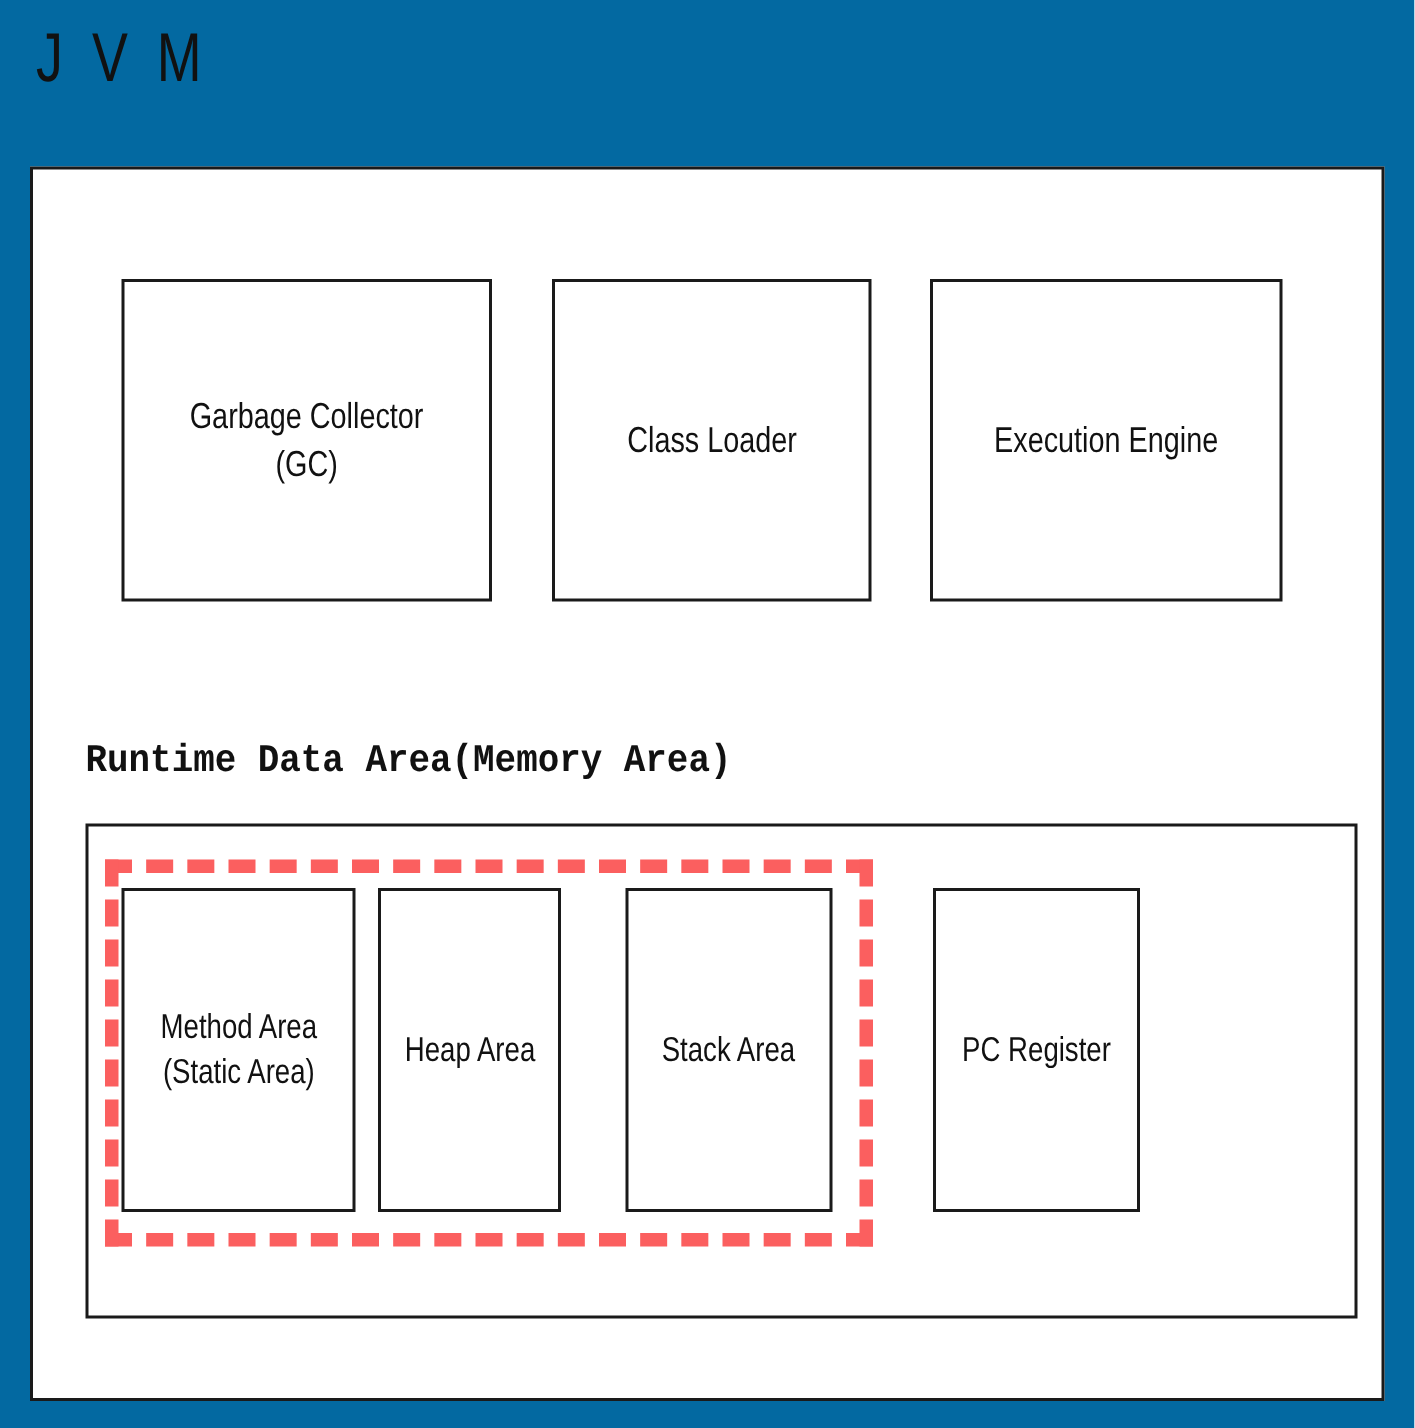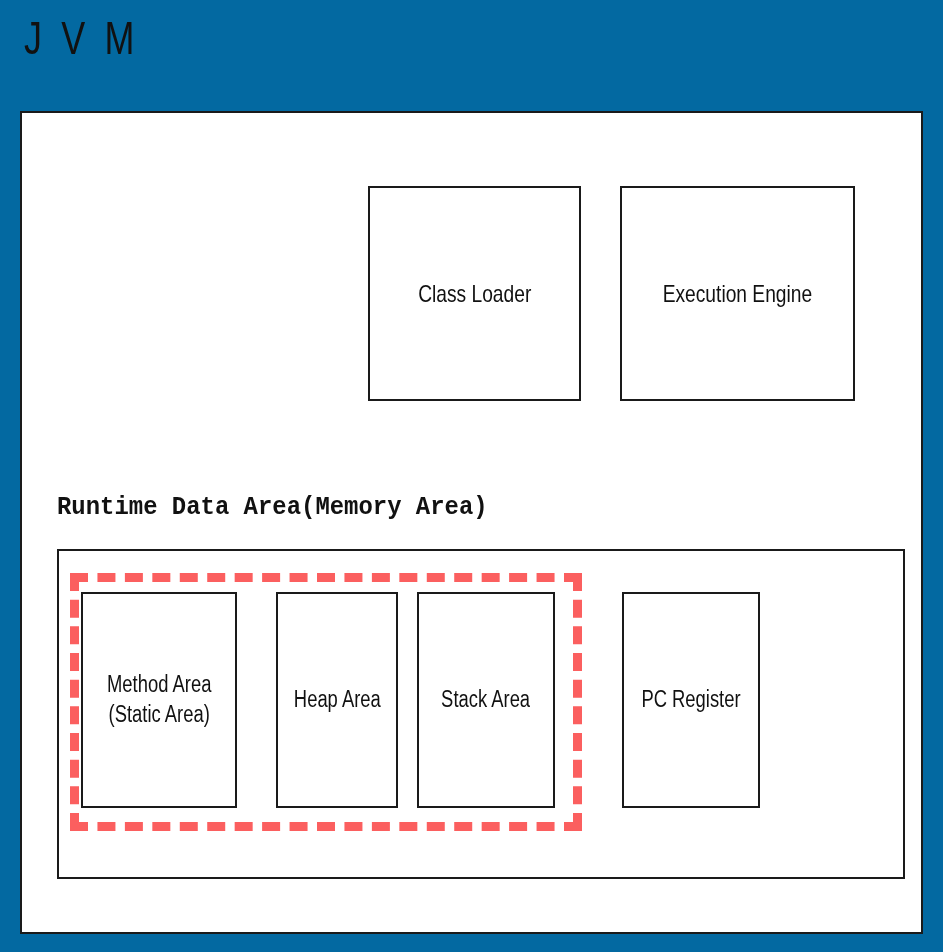--- a/index.html
+++ b/index.html
@@ -113,36 +113,40 @@
     box-sizing: border-box;
     border: 9px dashed #fb5f5f;
     background: transparent;
     z-index: 3;
     pointer-events: none;
   }
 
   
   .mem-box { top: 592px; height: 216px; z-index: 4; }
   #box-method  { left: 81px;  width: 156px; }
-  #box-heap    { left: 276px; width: 122px; }
+  #box-heap    { left: 252px; width: 122px; }
   #box-stack   { left: 417px; width: 138px; }
   #box-pc      { left: 588px; width: 138px; margin-left: 34px; }
   #box-native  { left: 742px; width: 146px; }
 
   .mem-box .box-label { font-size: 23px; }
 </style>
 </head>
 <body>
 
 <div id="diagram">
 
   <div class="title">J V M</div>
 
   <div class="jvm-frame"></div>
 
+  <div class="box" id="box-gc">
+    <span class="box-label">Garbage Collector
+(GC)</span>
+  </div>
 
   <div class="box" id="box-loader">
     <span class="box-label">Class Loader</span>
   </div>
 
   <div class="box" id="box-engine">
     <span class="box-label">Execution Engine</span>
   </div>
 
   <div class="rda-title">Runtime Data Area(Memory Area)</div>

